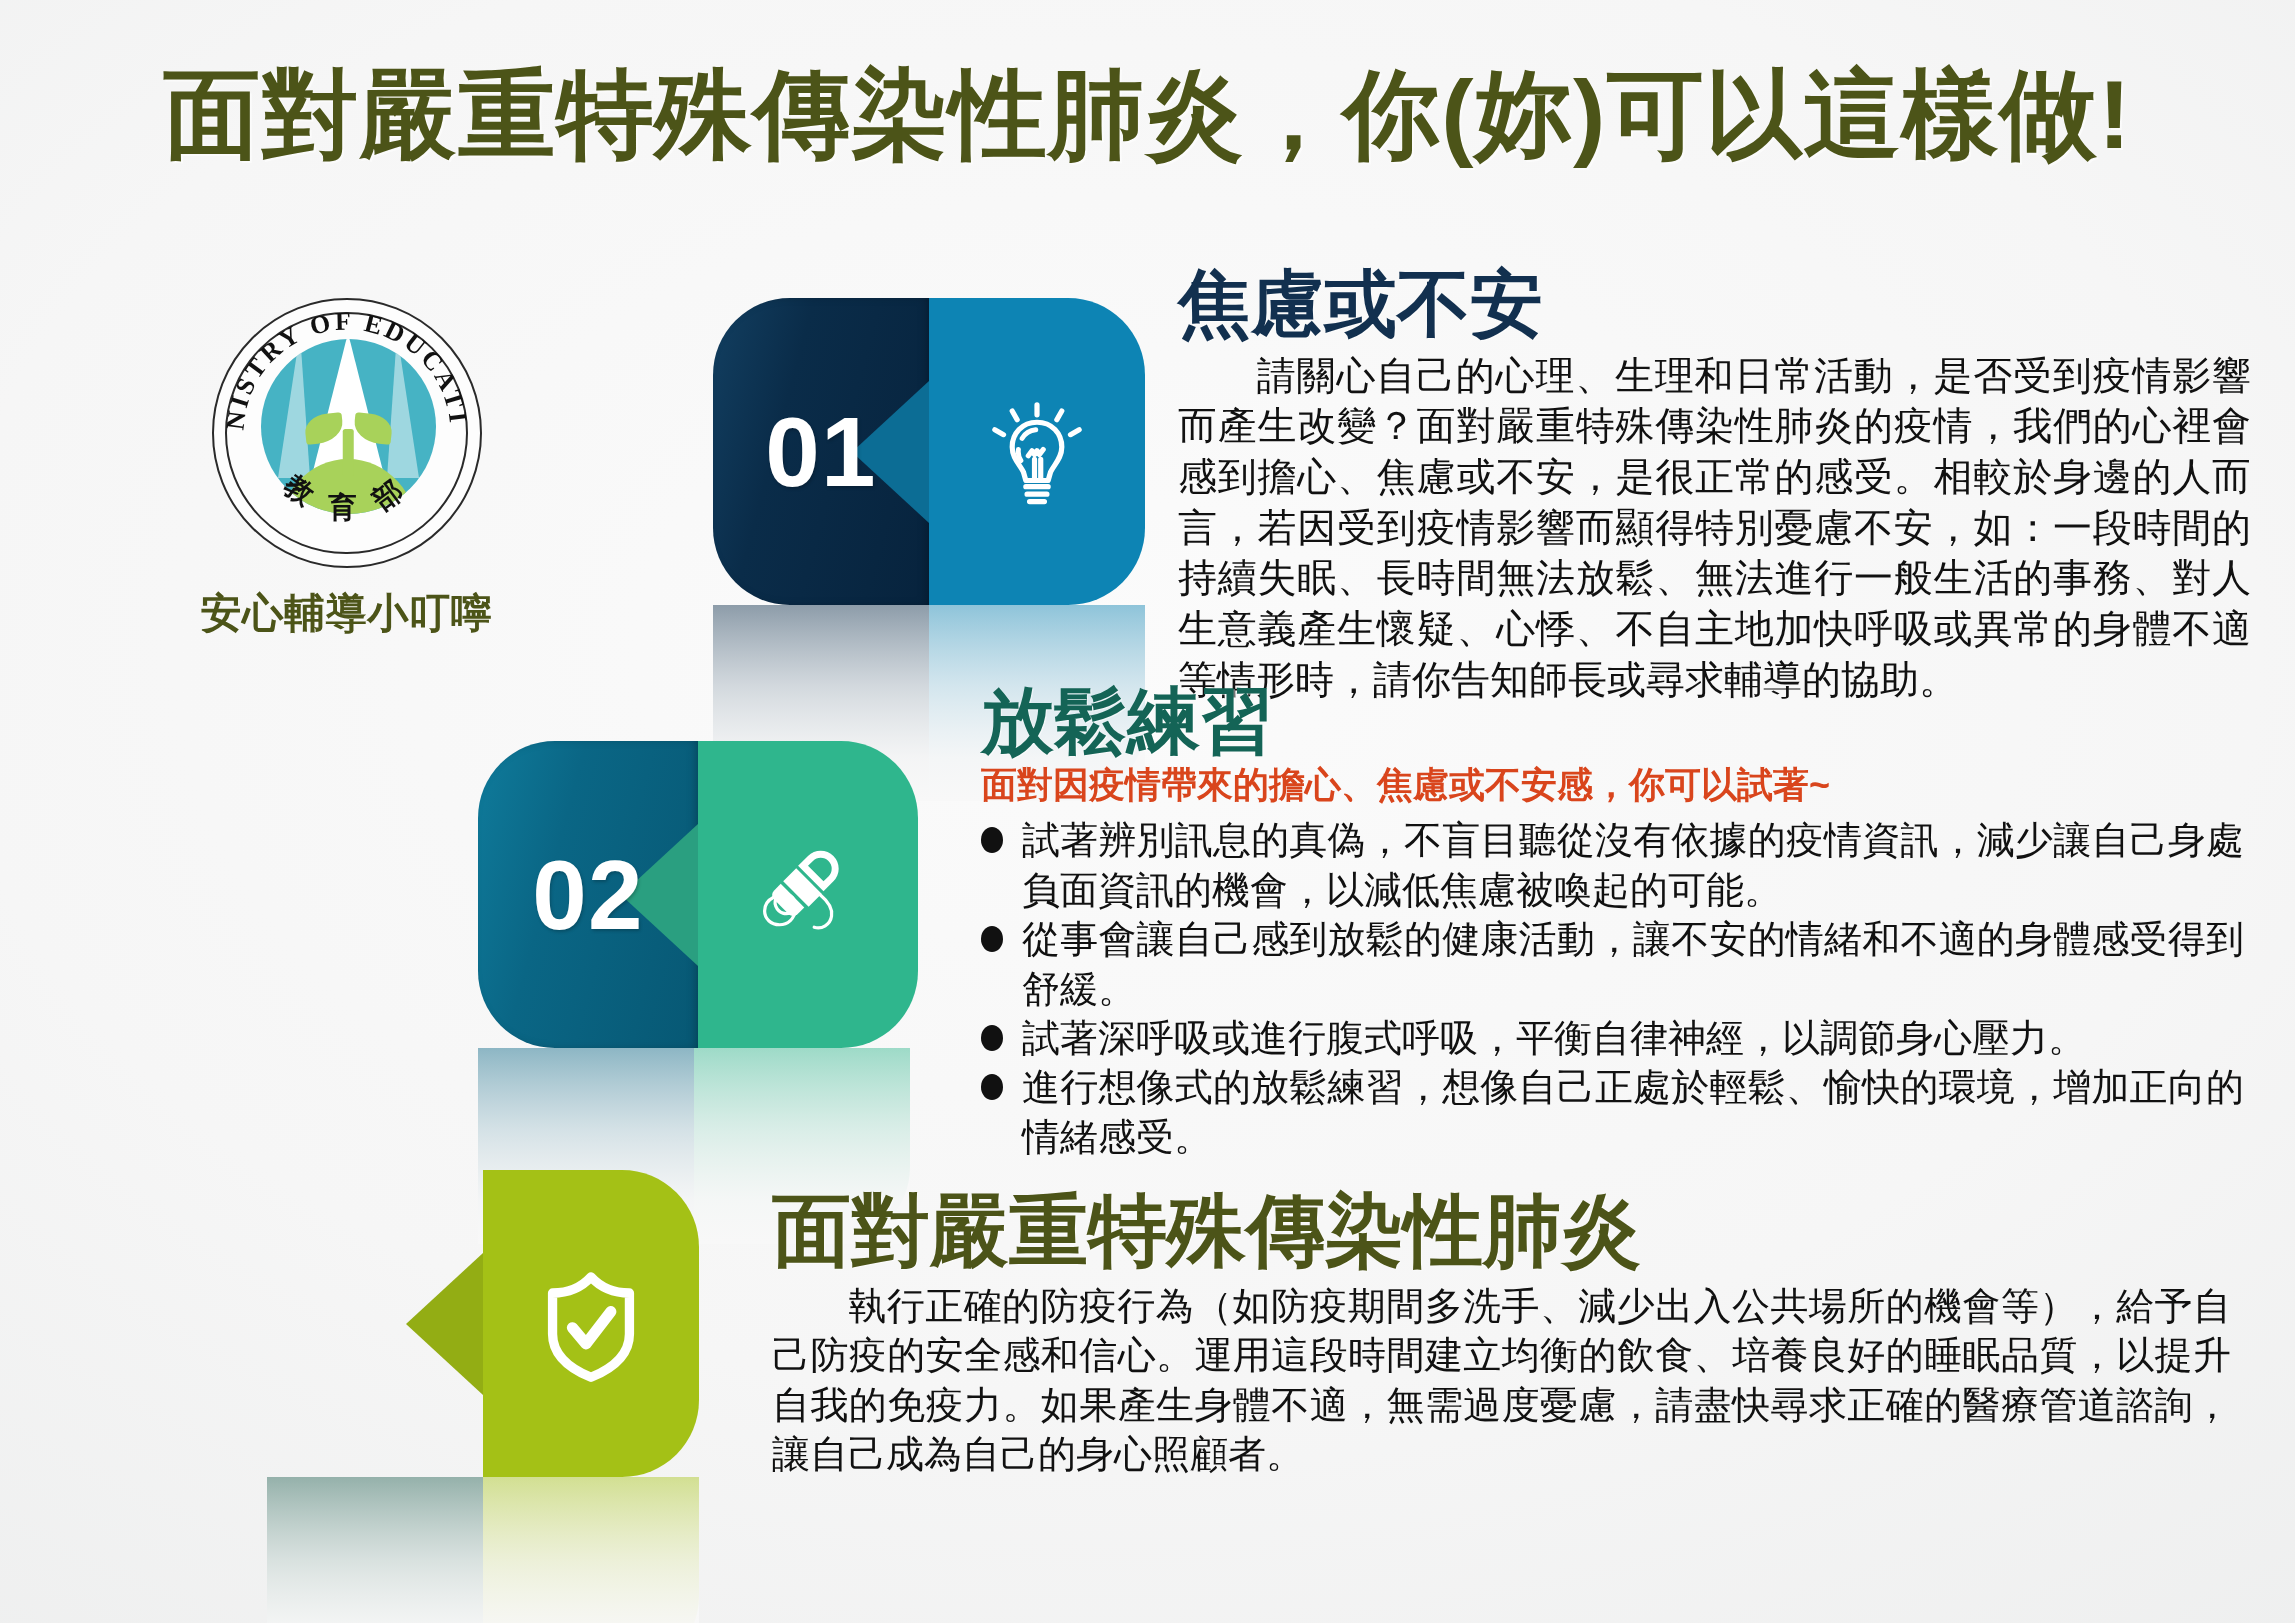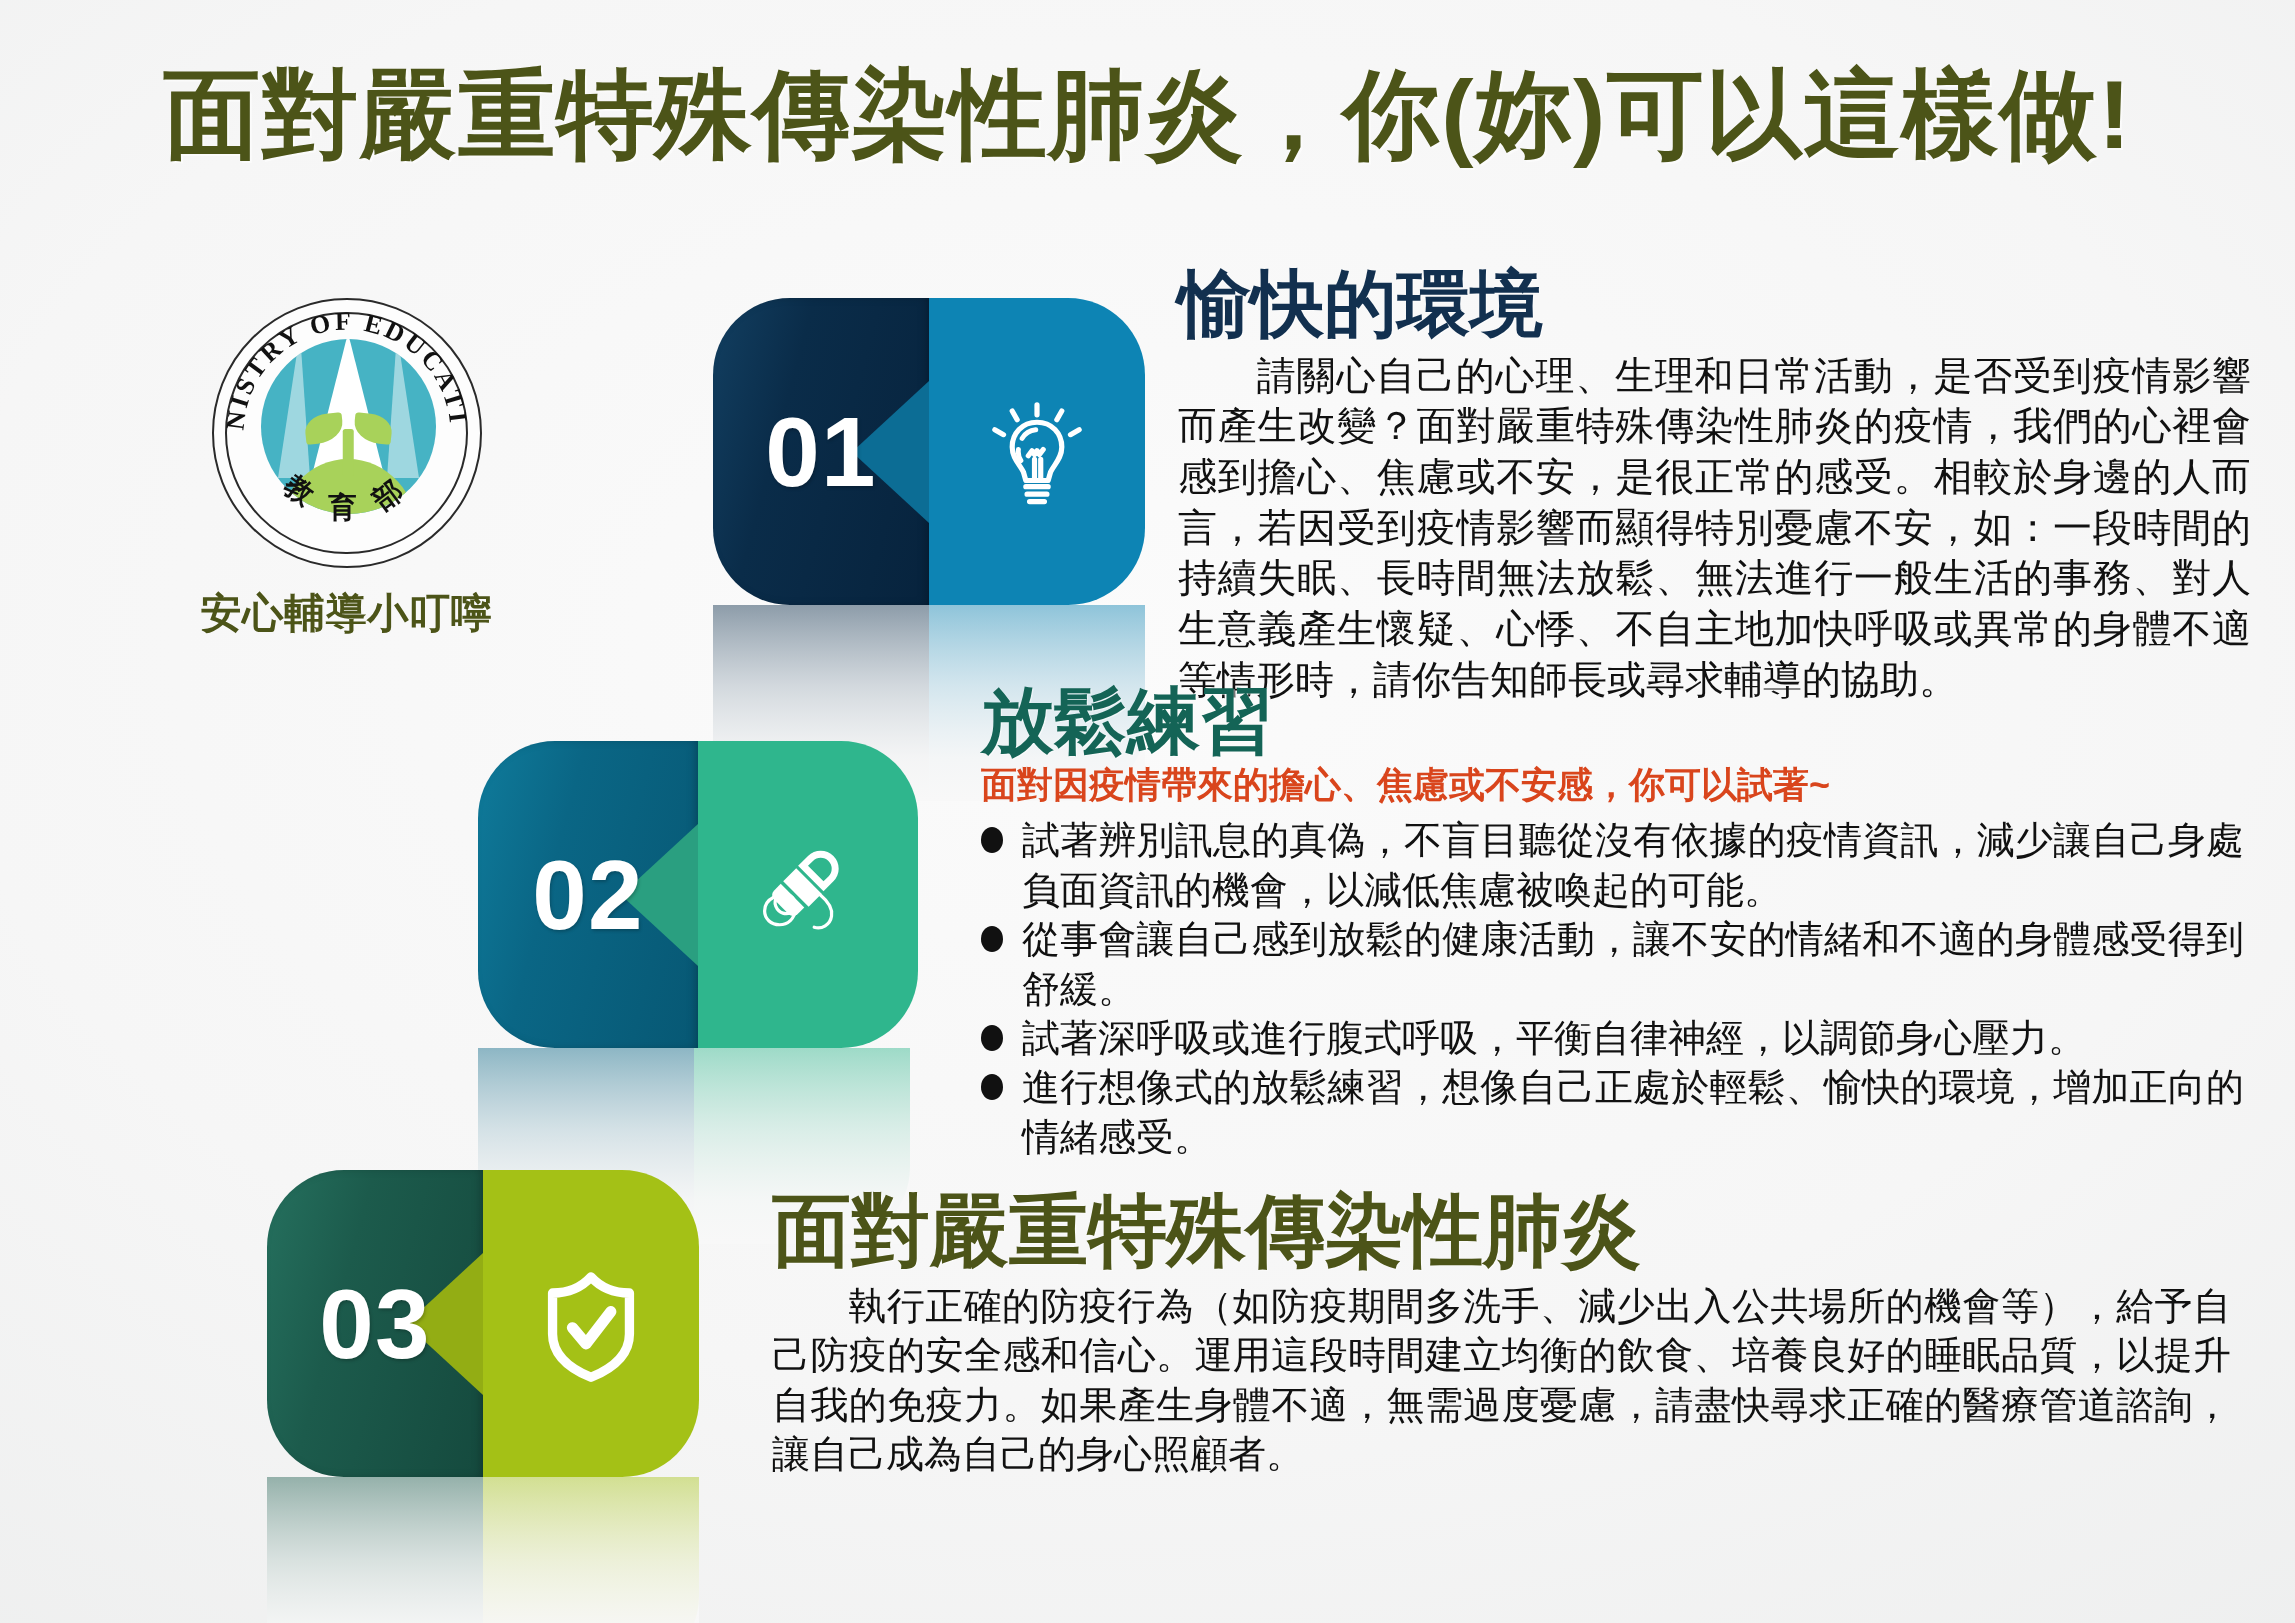--- a/index.html
+++ b/index.html
@@ -309,42 +309,39 @@
     </div>
     <div class="notch" style="border-color:transparent #2a9f80 transparent transparent;"></div>
   </div>
   <div class="badge-reflection" id="badge-02-refl">
     <div class="rhalf left" style="background:linear-gradient(to bottom,#0a6685,#9ab6c2);"></div>
     <div class="rhalf right" style="background:linear-gradient(to bottom,#2fb68d,#a7d8c8);"></div>
     <div class="mask"></div>
   </div>
 
   <div class="badge" id="badge-03">
-    <div class="half left" style="background:linear-gradient(105deg,#25705e 0%,#1c5b4c 36%,#154a3e 100%);">
-      <span class="num">03</span>
-    </div>
     <div class="half right" style="background:#a4c116;">
       <span class="icon">
         <svg viewBox="0 0 100 100">
           <path d="M50 12 C41 22 29 25 19 25 l0 33 c0 17 14 28 31 35 17 -7 31 -18 31 -35 L81 25
                    C71 25 59 22 50 12 Z" fill="none" stroke="#ffffff" stroke-width="7.5" stroke-linejoin="round"></path>
           <path d="M35 53 l11 13 20 -26" fill="none" stroke="#ffffff" stroke-width="9" stroke-linecap="round" stroke-linejoin="round"></path>
         </svg>
       </span>
     </div>
     <div class="notch" style="border-color:transparent #93ad14 transparent transparent;"></div>
   </div>
   <div class="badge-reflection" id="badge-03-refl">
     <div class="rhalf left" style="background:linear-gradient(to bottom,#1c5b4c,#a8bcb7);"></div>
     <div class="rhalf right" style="background:linear-gradient(to bottom,#a4c116,#dde3ac);"></div>
     <div class="mask"></div>
   </div>
 
   <div class="section" id="sec-01">
-    <div class="sec-head">愉快的環境</div>
+    <div class="sec-head">焦慮或不安</div>
     <div class="sec-body"><span class="indent"></span><span>請關心自己的心理、生理和日常活動，是否受到疫情影響而產生改變？面對嚴重特殊傳染性肺炎的疫情，我們的心裡會感到擔心、焦慮或不安，是很正常的感受。相較於身邊的人而言，若因受到疫情影響而顯得特別憂慮不安，如：一段時間的持續失眠、長時間無法放鬆、無法進行一般生活的事務、對人生意義產生懷疑、心悸、不自主地加快呼吸或異常的身體不適等情形時，請你告知師長或尋求輔導的協助。</span></div>
   </div>
 
   <div class="section" id="sec-02">
     <div class="sec-head">放鬆練習</div>
     <div class="sec-sub">面對因疫情帶來的擔心、焦慮或不安感，你可以試著~</div>
     <ul class="bullets">
       <li><span class="dot"></span><span>試著辨別訊息的真偽，不盲目聽從沒有依據的疫情資訊，減少讓自己身處負面資訊的機會，以減低焦慮被喚起的可能。</span></li>
       <li><span class="dot"></span><span>從事會讓自己感到放鬆的健康活動，讓不安的情緒和不適的身體感受得到舒緩。</span></li>
       <li><span class="dot"></span><span>試著深呼吸或進行腹式呼吸，平衡自律神經，以調節身心壓力。</span></li>

